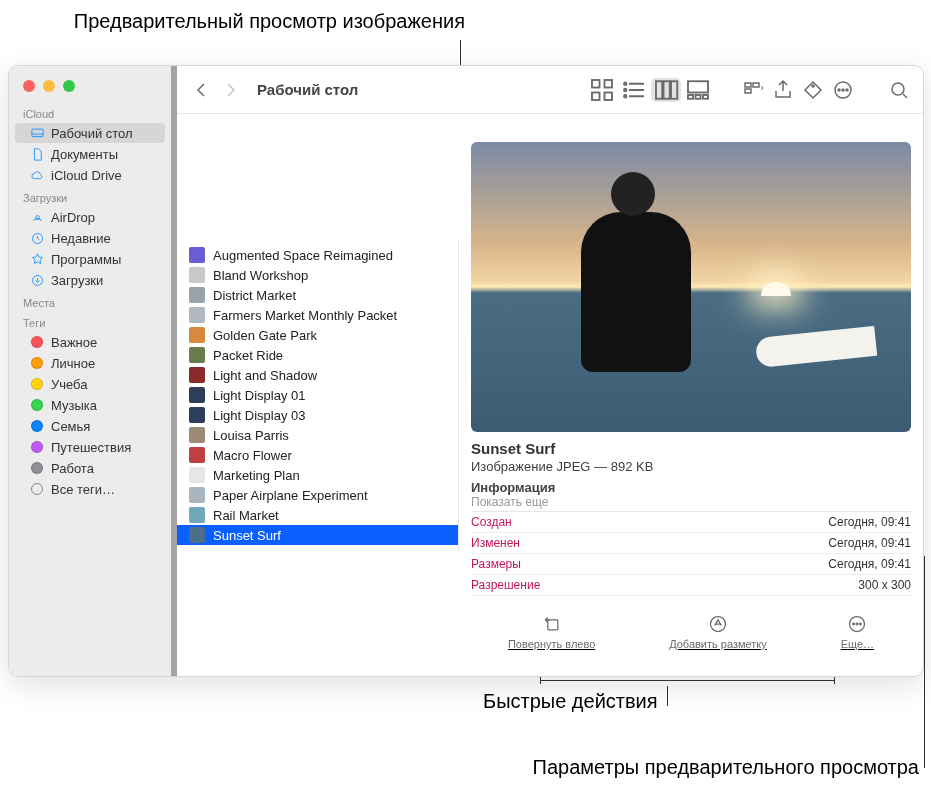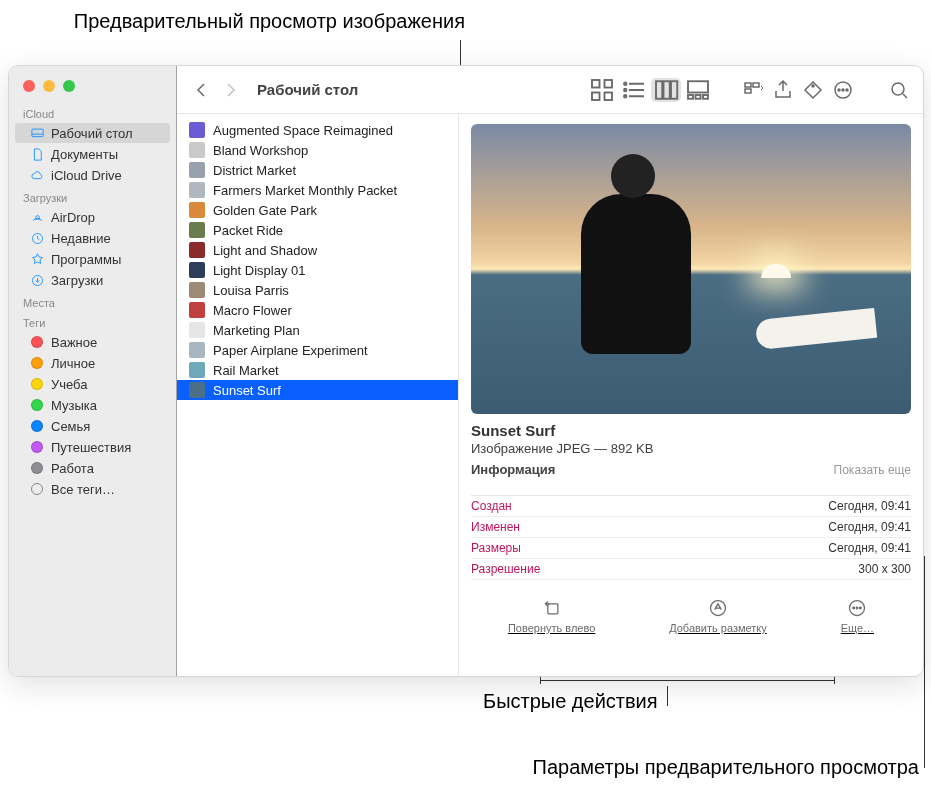--- a/index.html
+++ b/index.html
@@ -1,51 +1,51 @@
 <!DOCTYPE html>
 <html><head>
 <meta charset="utf-8">
 <style>
 * { margin:0; padding:0; box-sizing:border-box; font-family:-apple-system,"Helvetica Neue",Arial,sans-serif; }
 body { background:#fff; width:931px; height:790px; position:relative; }
 .annotation { position:absolute; font-size:20px; color:#000;margin-left:17px; }
 .ann-line { position:absolute; background:#333; }
 .window { position:absolute; left:8px; top:65px; width:916px; height:612px; background:#fff; border:1px solid #d7d7d7; border-radius:10px; overflow:hidden; box-shadow:0 8px 30px rgba(0,0,0,0.12); }
-.sidebar { position:absolute; left:0; top:0; width:168px; height:100%; background:#ececec; border-right:1px solid #a3a3a3; padding-top:10px; }
+.sidebar { position:absolute; left:0; top:0; width:168px; height:100%; background:#ececec; border-right:6px solid #a3a3a3; padding-top:10px; }
 .traffic { display:flex; gap:8px; padding:4px 0 10px 14px; }
 .dot { width:12px; height:12px; border-radius:50%; }
 .dot.r{background:#fc615d;} .dot.y{background:#fdbc40;} .dot.g{background:#34c749;}
 .sb-head { font-size:11px; color:#888; padding:6px 14px 2px; }
 .sb-item { display:flex; align-items:center; gap:6px; font-size:13px; color:#333; padding:2px 10px 2px 14px; border-radius:4px; margin:1px 6px; cursor:default; }
 .sb-item.sel { background:#d6d6d6; }
 .sb-ico { width:16px; height:16px; display:flex; align-items:center; justify-content:center; }
 .sb-ico svg { width:15px; height:15px; }
 .tag-dot { width:12px; height:12px; border-radius:50%; border:0.5px solid rgba(0,0,0,0.15); }
 .tag-circle { width:12px; height:12px; border-radius:50%; border:1.5px solid #888; }
 .toolbar { position:absolute; left:168px; top:0; right:0; height:48px; display:flex; align-items:center; padding:0 12px; gap:6px; border-bottom:1px solid #e6e6e6; }
 .tb-ico { width:24px; height:24px; display:flex; align-items:center; justify-content:center; color:#6a6a6a; border-radius:5px; }
 .tb-ico.active, .seg-btn.active { background:#e3e3e3; }
 .tb-title { font-size:15px; font-weight:600; color:#444; margin-left:8px; }
 .spacer { flex:1; }
 .seg { display:flex; gap:2px; }
 .seg-btn { width:30px; height:24px; display:flex; align-items:center; justify-content:center; color:#6a6a6a; border-radius:5px; }
-.content { position:absolute; left:168px; top:48px; right:0; bottom:0; display:flex; }
+.content { position:absolute; left:168px; top:48px; right:0; bottom:0; display:flex;align-items:center; }
 .filelist { width:282px; border-right:1px solid #e6e6e6; padding:6px 0; overflow:hidden; }
 .file { display:flex; align-items:center; gap:8px; padding:2px 12px; font-size:13px; color:#222; }
 .file.sel { background:#0a60ff; color:#fff; }
 .fico { width:16px; height:16px; border-radius:2px; display:flex; align-items:center; justify-content:center; font-size:9px; color:#fff; }
 .preview { flex:1; padding:10px 12px 8px; display:flex; flex-direction:column; }
 .pimg { width:100%; height:290px; border-radius:6px; overflow:hidden; position:relative; background:linear-gradient(180deg,#7a8aa5 0%,#d7b48a 35%,#f2d4a3 48%,#ffe9b6 50%,#4b6d84 52%,#3b5c72 100%); }
 .surfer { position:absolute; left:110px; bottom:60px; width:110px; height:160px; background:#111; border-radius:40px 40px 12px 12px; }
 .surfer::before { content:""; position:absolute; top:-40px; left:30px; width:44px; height:44px; background:#222; border-radius:50%; }
 .board { position:absolute; right:35px; bottom:70px; width:120px; height:30px; background:#f4f2ed; border-radius:60px 4px 4px 60px; transform:rotate(-6deg); }
 .sun { position:absolute; right:120px; top:140px; width:30px; height:14px; background:#fffaea; border-radius:30px 30px 0 0; box-shadow:0 0 30px 12px rgba(255,244,200,0.9); }
 .ptitle { font-size:15px; font-weight:700; color:#333; margin-top:8px; }
 .psub { font-size:13px; color:#404040; margin-top:2px; }
-.phead { display:flex; justify-content:space-between; align-items:baseline; margin-top:6px; border-bottom:1px solid #e6e6e6; padding-bottom:18px;}
+.phead { display:flex; justify-content:space-between; align-items:baseline; margin-top:6px; border-bottom:1px solid #e6e6e6; padding-bottom:2px;flex-direction:column;}
 .phead .lbl { font-size:13px; font-weight:700; color:#444; }
 .phead .more { font-size:12px; color:#999; }
 .prow { display:flex; justify-content:space-between; font-size:12px; padding:3px 0; border-bottom:1px solid #eee; }
 .prow .k { color:#be185d; }
 .prow .v { color:#333; font-weight:500; }
 .qa { display:flex; justify-content:space-around; margin-top:18px;text-decoration:underline; }
 .qa-item { display:flex; flex-direction:column; align-items:center; gap:4px; color:#6a6a6a; font-size:11px; }
 .qa-ico { width:20px; height:20px; }
 svg { stroke:currentColor; fill:none; stroke-width:1.5; }
 </style>
@@ -303,20 +303,24 @@
           <span class="fico" style="background:#6a7b4c"></span>
           <span>Packet Ride</span>
         </div>
         <div class="file">
           <span class="fico" style="background:#8a2a2a"></span>
           <span>Light and Shadow</span>
         </div>
         <div class="file">
           <span class="fico" style="background:#2c3e5a"></span>
           <span>Light Display 01</span>
+        </div>
+        <div class="file">
+          <span class="fico" style="background:#2c3e5a"></span>
+          <span>Light Display 03</span>
         </div>
         <div class="file">
           <span class="fico" style="background:#9d8a76"></span>
           <span>Louisa Parris</span>
         </div>
         <div class="file">
           <span class="fico" style="background:#c04040"></span>
           <span>Macro Flower</span>
         </div>
         <div class="file">

